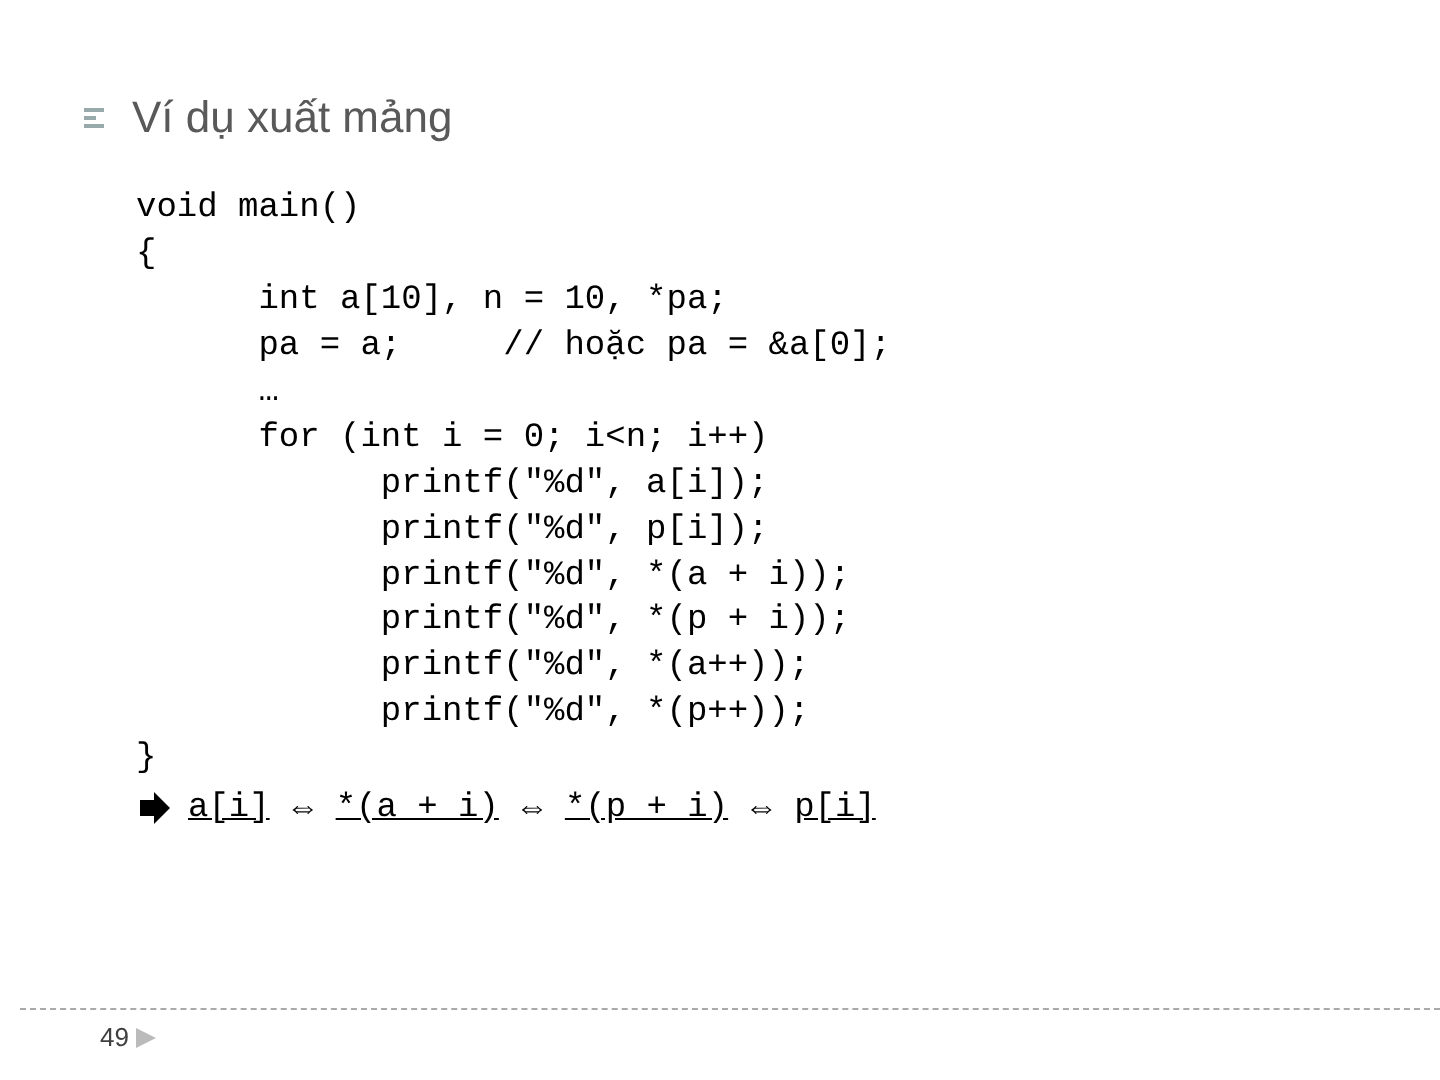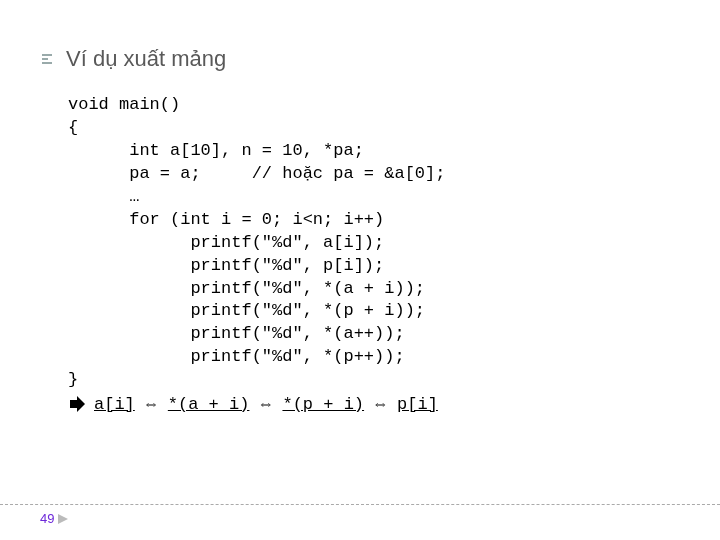--- a/index.html
+++ b/index.html
@@ -66,29 +66,29 @@
     justify-content: center;
   }
   .ul { text-decoration: underline; }
   .dlr {
     font-family: Arial, sans-serif;
     font-size: 17px;
   }
   .footer {
     position: absolute;
     bottom: 14px;
-    left: 0;
+    left: 10px;
     right: 0;
     padding: 0 40px;
     border-top: 1px dashed #aaa;
     display: flex;
     justify-content: space-between;
     align-items: center;
     font-size: 13px;
-    color: #6d28d9;
+    color: #404040;
     padding-top: 6px;
   }
   .pg-left { display: flex; align-items: center; gap: 4px; }
   .tri-icon { width: 10px; height: 10px; display: inline-flex; align-items: center; }
 </style>
 </head>
 <body>
 
 <div class="slide">
 

